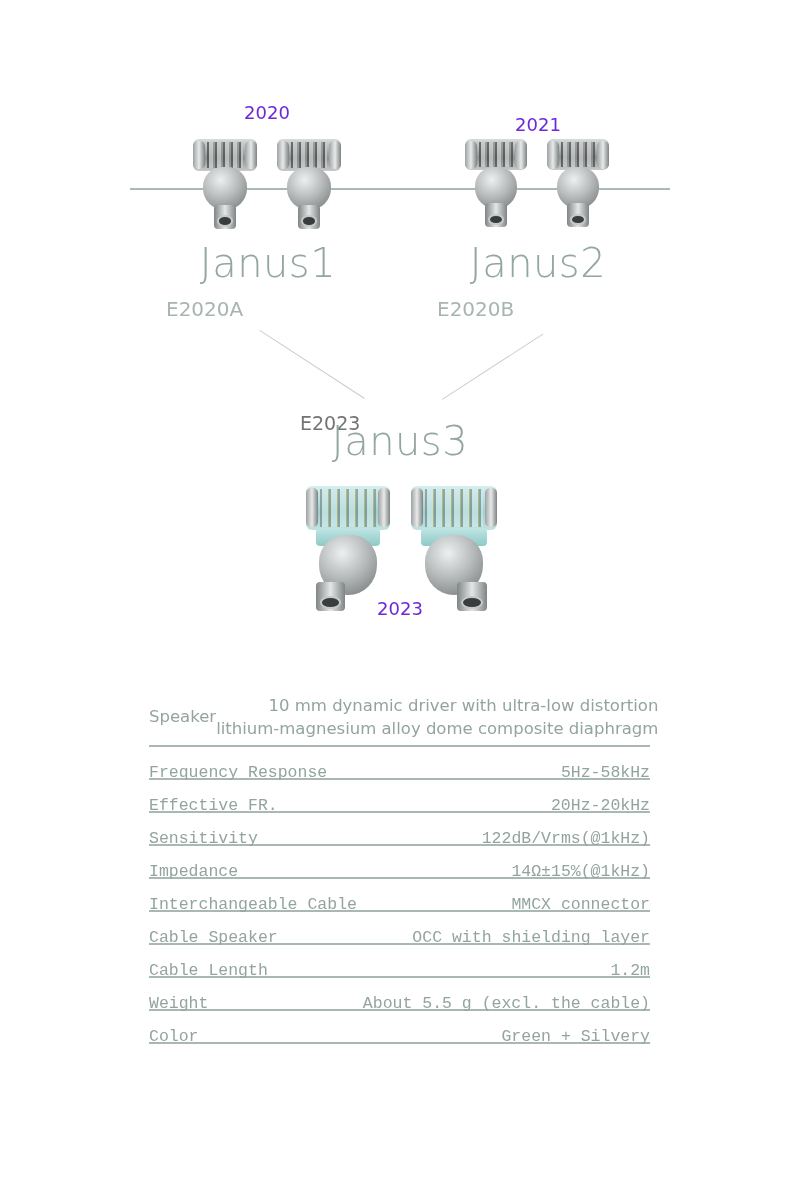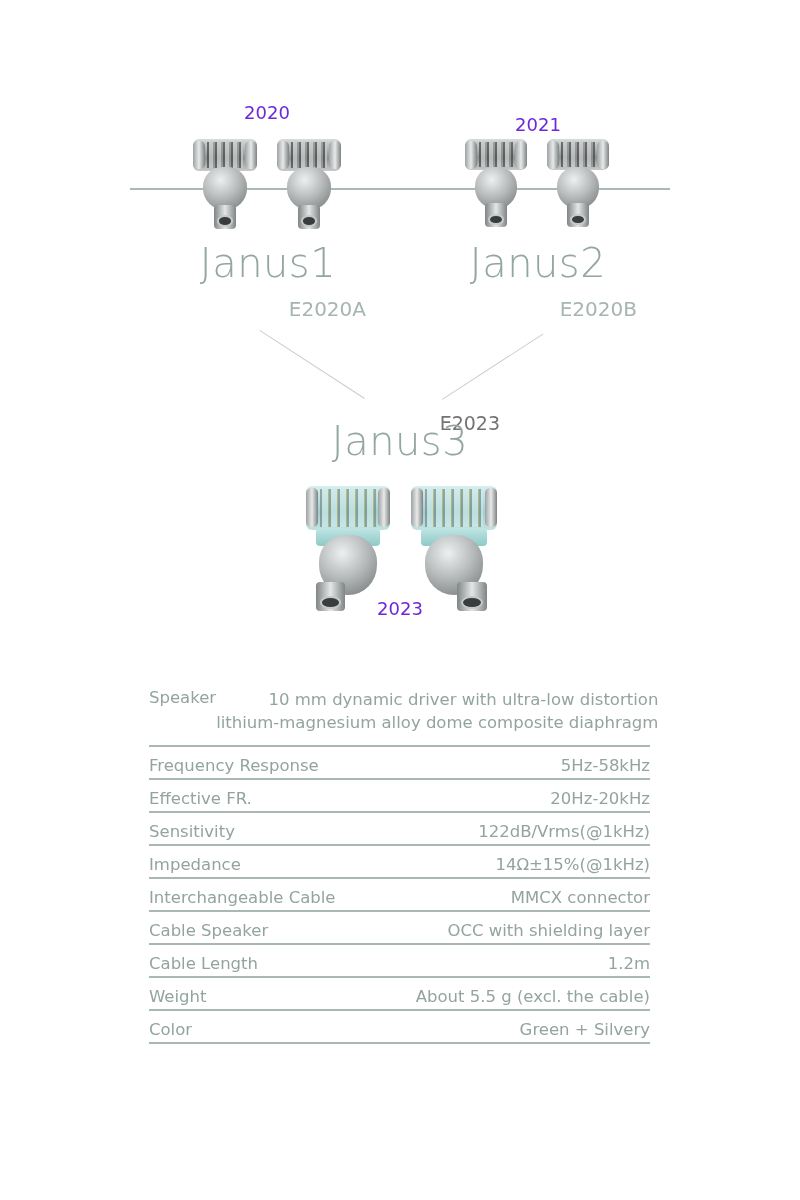--- a/index.html
+++ b/index.html
@@ -2,21 +2,21 @@
 <html><head>
 <meta charset="utf-8">
 <style>
   * { margin: 0; padding: 0; box-sizing: border-box; }
   html, body { width: 800px; height: 1200px; background: #ffffff; overflow: hidden; }
   body { position: relative; font-family: "DejaVu Sans", "Liberation Sans", sans-serif; color: #8fa39c; }
 
   .abs { position: absolute; }
   .year { font-size: 18px; color: #6d28d9; text-align: center; width: 120px; }
   .title-big { font-size: 40px; color: #93a7a0; text-align: center; width: 240px; letter-spacing: 0.5px; font-weight: 300; }
-  .code { font-size: 20px; color: #a7b5b0; text-align: right; width: 200px; }
+  .code { font-size: 20px; color: #a7b5b0; text-align: left; width: 200px; }
 
   .timeline { left: 130px; top: 188px; width: 540px; height: 2px; background: #a9bab4; }
   .connector { height: 1px; background: #c6cfcc; transform-origin: 0 0; }
 
   
   .ear { position: absolute; }
   .ear .cap { position: absolute; left: 0; top: 0; width: 100%; height: 34%; border-radius: 6px; background: linear-gradient(180deg,#d9dcdc,#8c9090 60%,#c8cbca); }
   .ear .cap::before, .ear .cap::after { content:""; position:absolute; top:2px; width:12px; height:88%; border-radius:5px; background: linear-gradient(90deg,#9ea2a2,#e8eaea,#7d8282); }
   .ear .cap::before { left:0; } .ear .cap::after { right:0; }
   .ear .cap .inner { position:absolute; left:14px; right:14px; top:3px; bottom:3px; background: repeating-linear-gradient(90deg,#444 0 2px,#c9cccc 2px 6px,#8e8e8e 6px 8px); opacity:.7; }
@@ -27,23 +27,23 @@
   .ear.green .cap .inner { background: repeating-linear-gradient(90deg,#6a7a7a 0 2px,#cfe9e8 2px 8px,#b09a4a 8px 9px); opacity:.6; }
   .ear.green .band { position:absolute; left:12%; top:32%; width:76%; height:14%; background: linear-gradient(180deg,#bfe5e4,#8fc9c8); border-radius: 4px; }
   .ear.green .body { top: 38%; height: 46%; }
   .ear.green .nozzle { top: 74%; height: 22%; }
 
   
   .specs { position: absolute; left: 149px; top: 680px; width: 501px; }
   .row { position: relative; display: flex; justify-content: space-between; align-items: flex-start; border-bottom: 2px solid #a9b8b3; font-size: 16.5px; color: #93a49e; }
   .row .label { white-space: nowrap; }
   .row .value { text-align: right; white-space: nowrap; }
-  .row.single { height: 33px; padding-top: 9px; }
+  .row.single { height: 33px; padding-top: 16px; font-family: Liberation Mono, monospace; }
   .row.first { height: 32px; padding-top: 4px; }
-  .row.multi { height: 67px; padding-top: 8px; }
+  .row.multi { height: 67px; padding-top: 8px; align-items: center; }
   .row.multi .value { line-height: 23px; }
 </style>
 </head>
 <body>
 
 <div class="abs timeline"></div>
 
 <div class="abs year" style="left:207px; top:102px;">2020</div>
 <div class="abs year" style="left:478px; top:102px;margin-top:12px;">2021</div>
 

